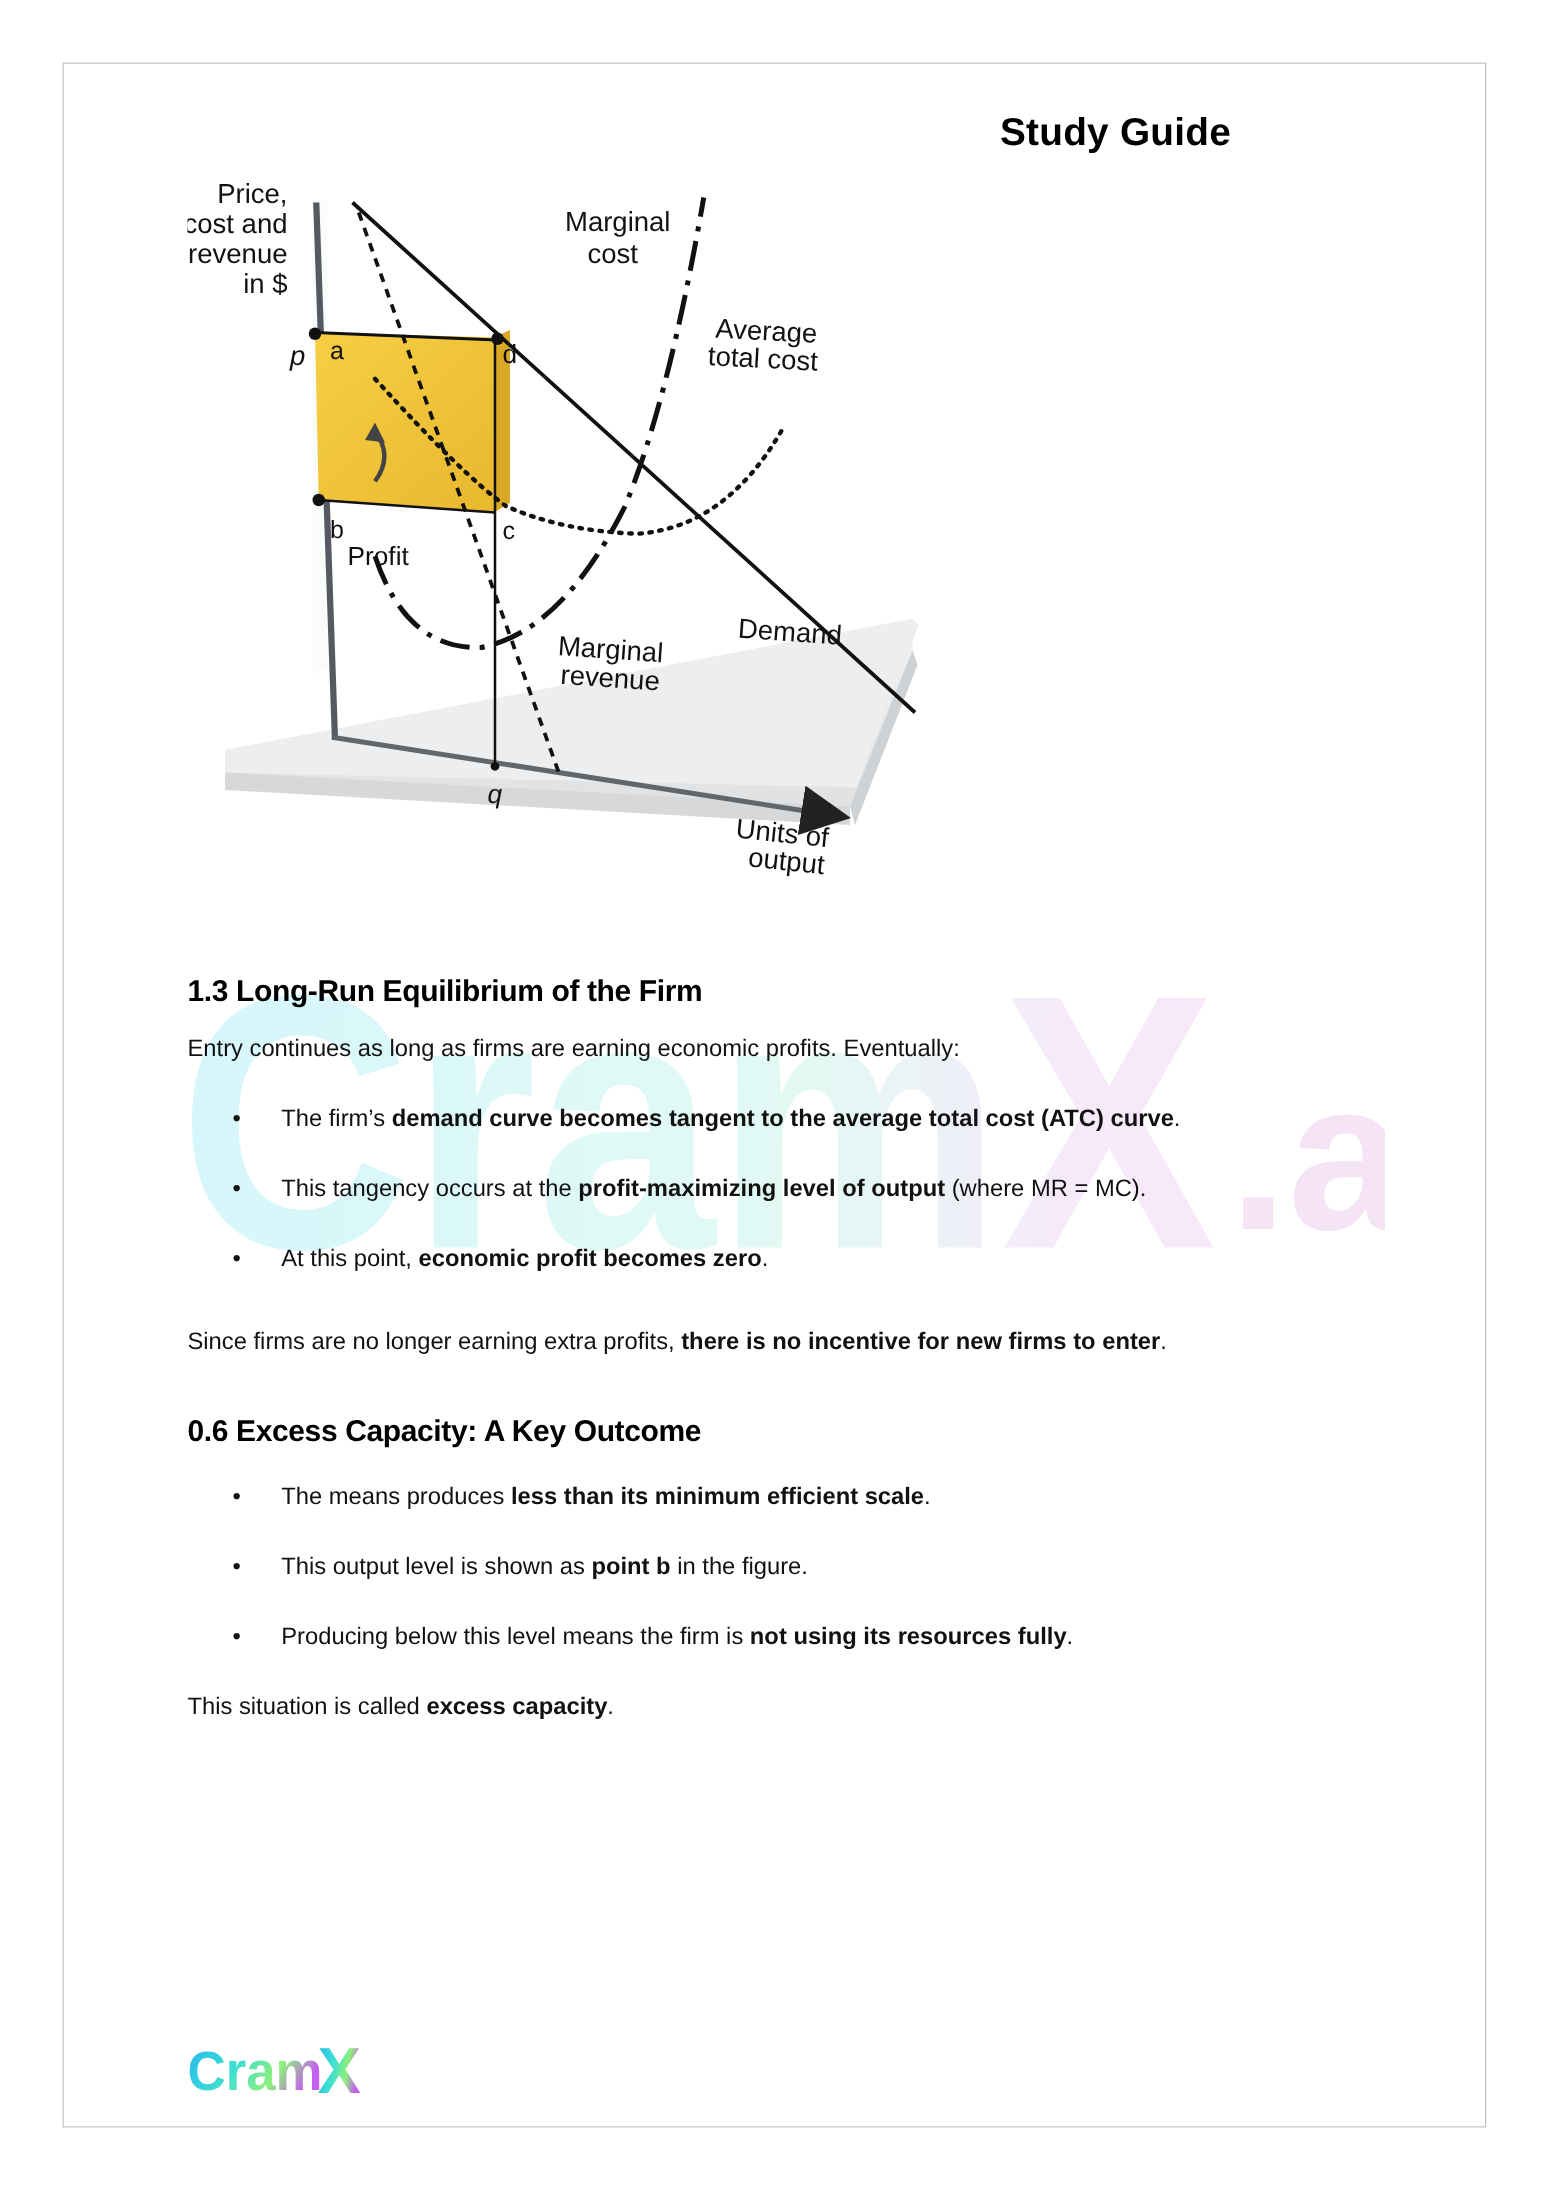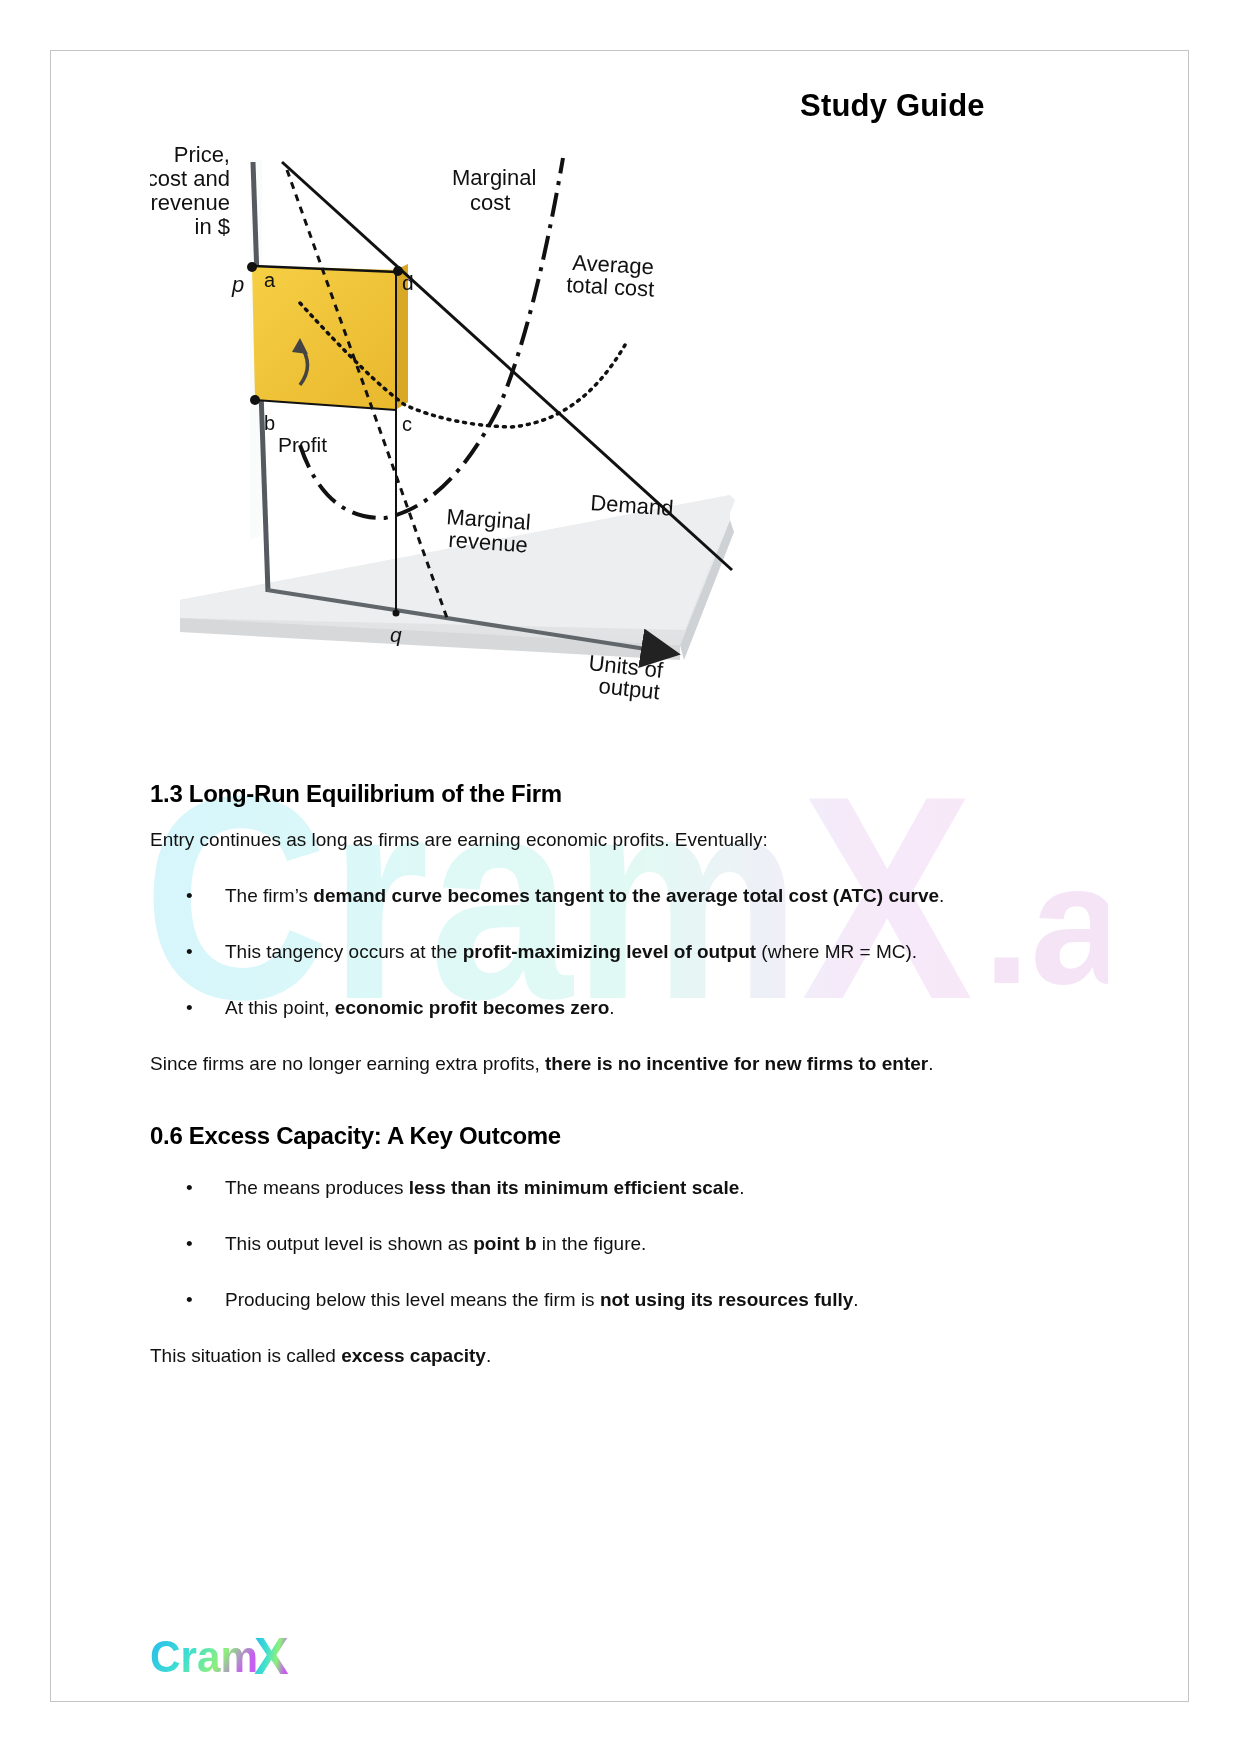--- a/index.html
+++ b/index.html
@@ -118,21 +118,21 @@
 
 <div class="content">
 
   <h2 style="margin-top:0">1.3 Long-Run Equilibrium of the Firm</h2>
   <p style="margin-top:14px">Entry continues as long as firms are earning economic profits. Eventually:</p>
   <ul style="margin-top:20px">
     <li style="margin-bottom:20px"><span class="bullet">•</span><span>The firm’s </span><span class="b">demand curve becomes tangent to the average total cost (ATC) curve</span><span>.</span></li>
     <li style="margin-bottom:20px"><span class="bullet">•</span><span>This tangency occurs at the </span><span class="b">profit-maximizing level of output</span><span> (where MR = MC).</span></li>
     <li><span class="bullet">•</span><span>At this point, </span><span class="b">economic profit becomes zero</span><span>.</span></li>
   </ul>
-  <p style="margin-top:20px"><span>Since firms are no longer earning extra profits, </span><span class="b">there is no incentive for new firms to enter</span><span>.</span></p>
+  <p style="margin-top:30px"><span>Since firms are no longer earning extra profits, </span><span class="b">there is no incentive for new firms to enter</span><span>.</span></p>
 
   <h2 style="margin-top:40px">0.6 Excess Capacity: A Key Outcome</h2>
   <ul style="margin-top:20px">
     <li style="margin-bottom:20px"><span class="bullet">•</span><span>The means produces </span><span class="b">less than its minimum efficient scale</span><span>.</span></li>
     <li style="margin-bottom:20px"><span class="bullet">•</span><span>This output level is shown as </span><span class="b">point b</span><span> in the figure.</span></li>
     <li><span class="bullet">•</span><span>Producing below this level means the firm is </span><span class="b">not using its resources fully</span><span>.</span></li>
   </ul>
   <p style="margin-top:20px"><span>This situation is called </span><span class="b">excess capacity</span><span>.</span></p>
 </div>
 

